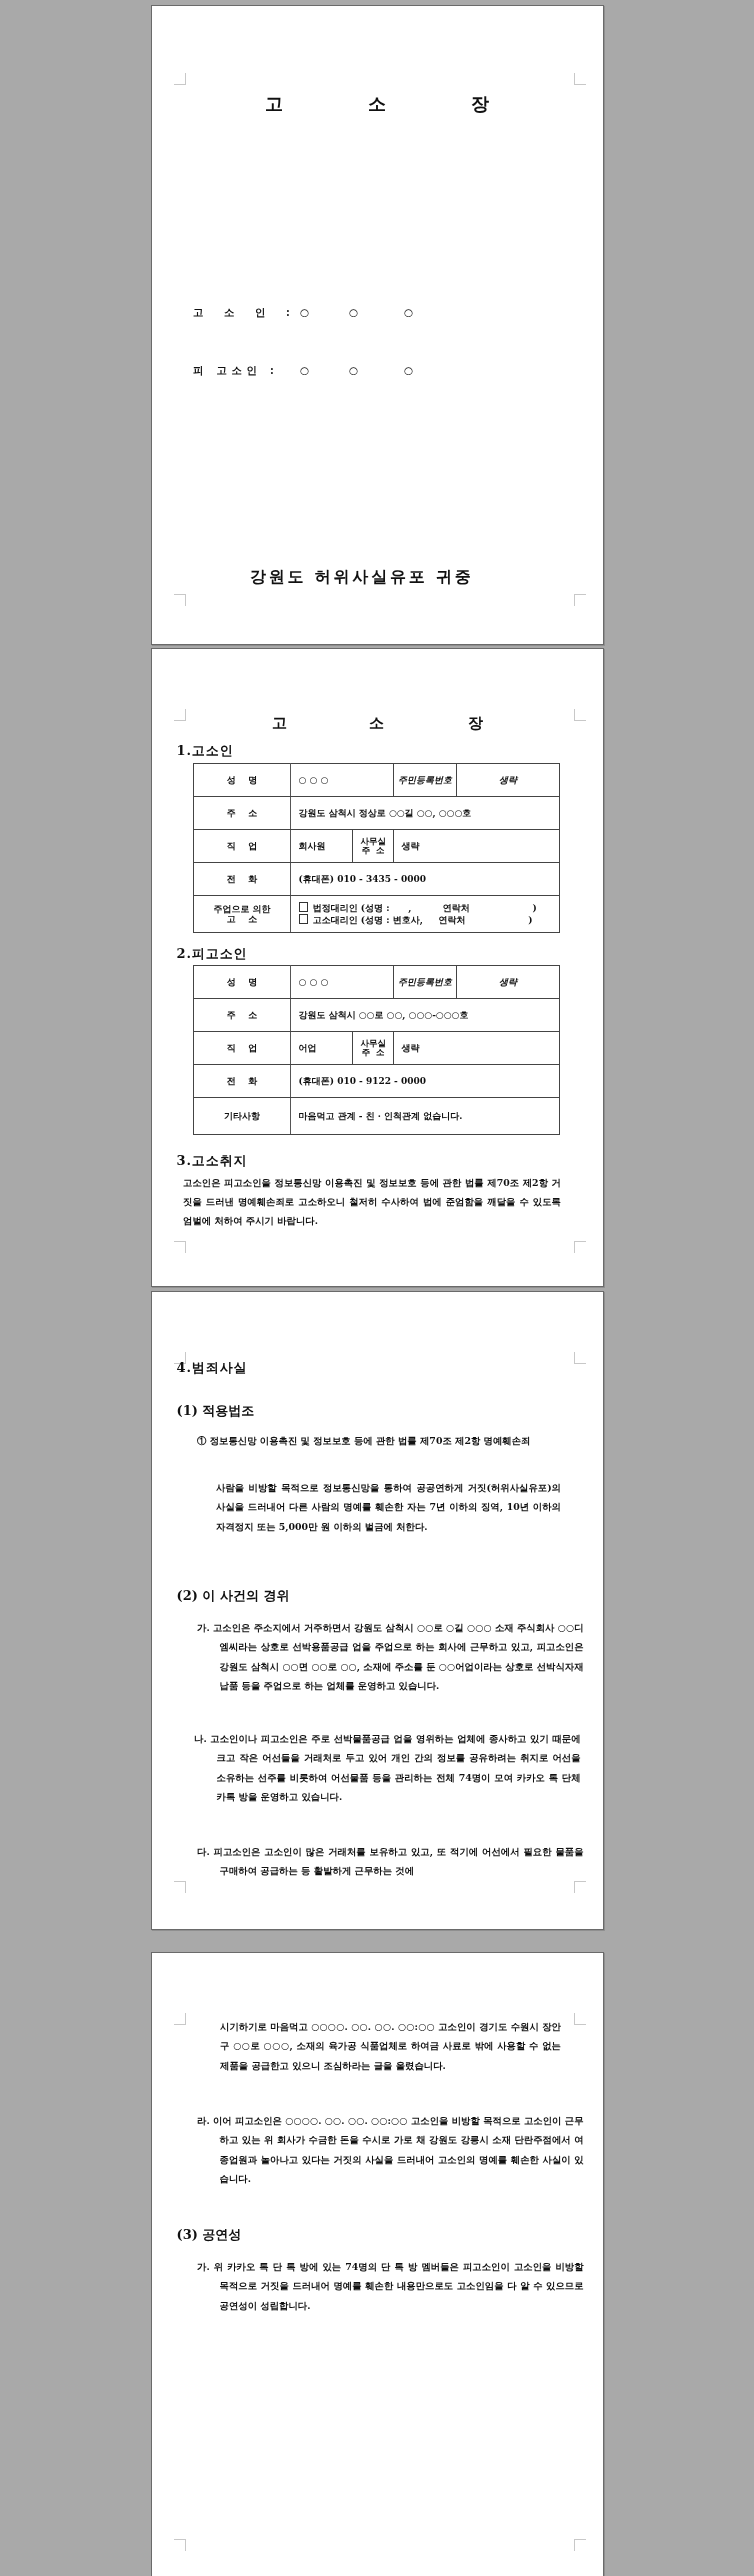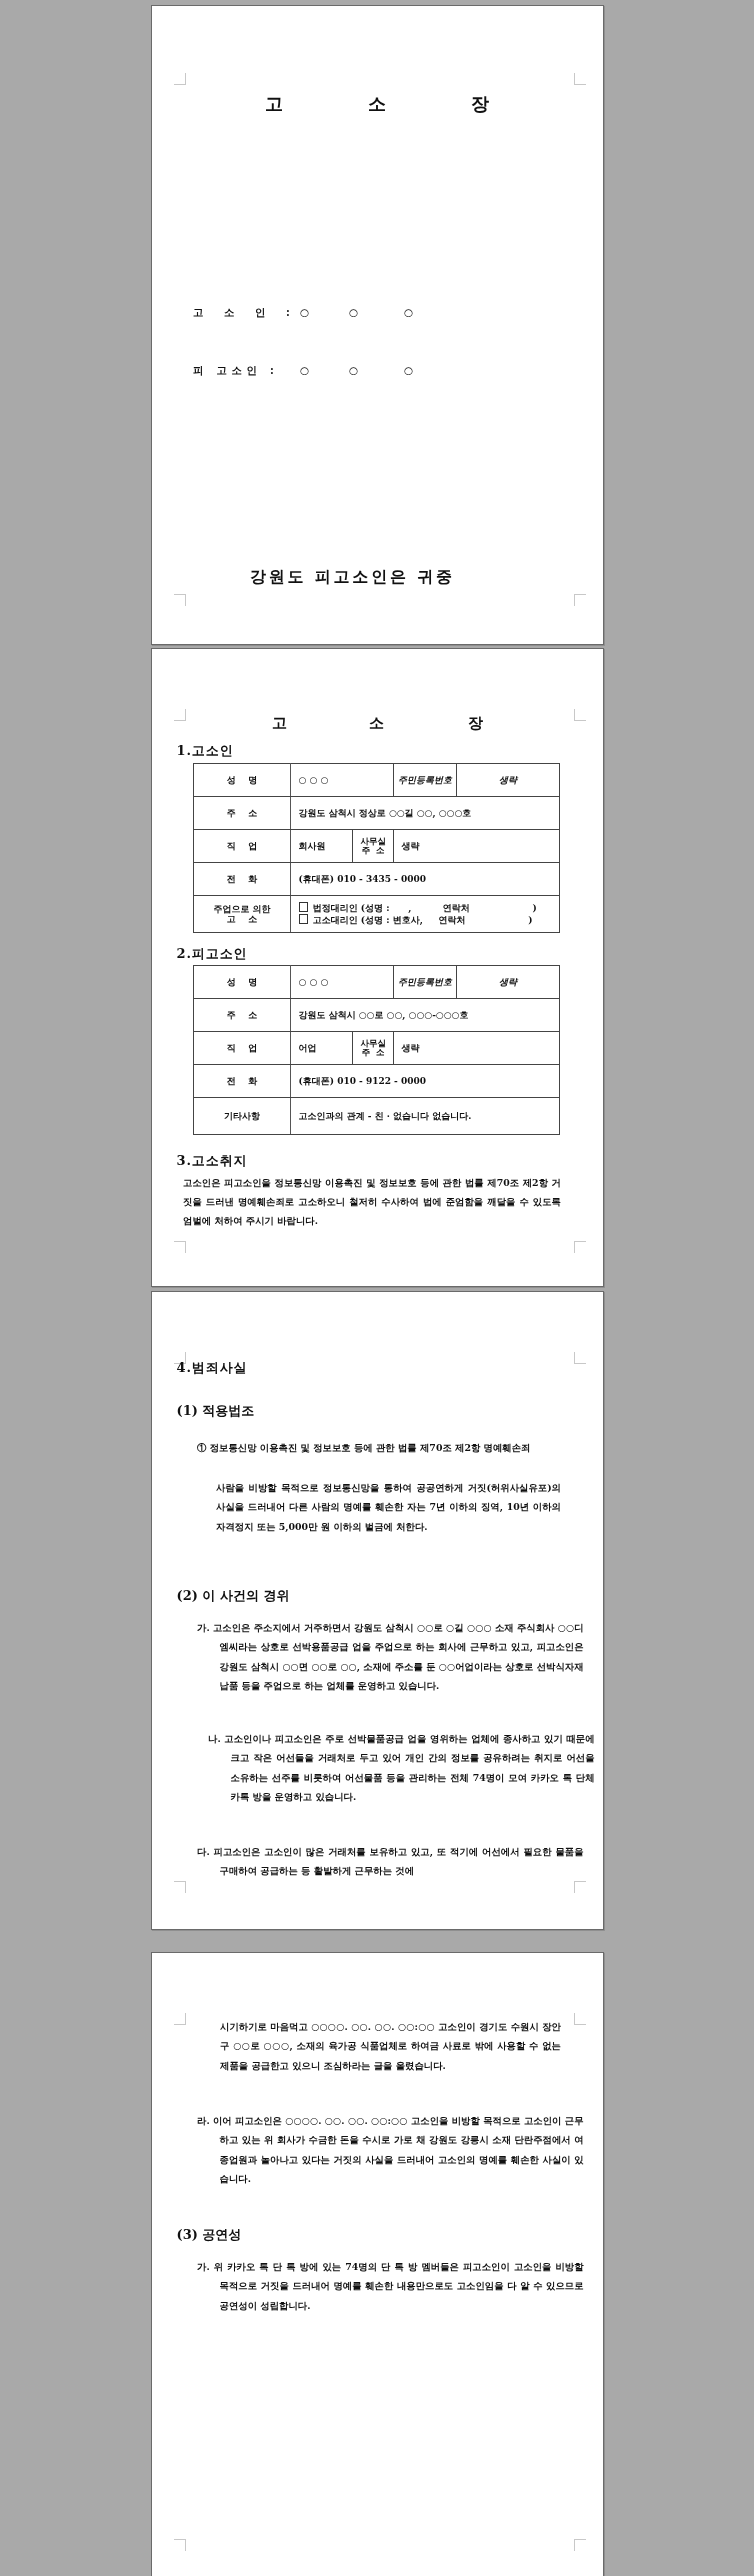--- a/index.html
+++ b/index.html
@@ -55,21 +55,21 @@
     <span style="left:197px;top:300px;">○</span>
     <span style="left:252px;top:300px;">○</span>
   </div>
   <div class="party">
     <span style="left:41px;top:358px;letter-spacing:4.7px;">피 고소인 :</span>
     <span style="left:148px;top:358px;">○</span>
     <span style="left:197px;top:358px;">○</span>
     <span style="left:252px;top:358px;">○</span>
   </div>
 
-  <div class="abs footer-authority" style="left:98px;top:561px;">강원도 피고소인은 귀중</div>
+  <div class="abs footer-authority" style="left:98px;top:561px;">강원도 허위사실유포 귀중</div>
 </div>
 
 <div class="page p2">
   <div class="crop tl" style="left:22px;top:60px;"></div>
   <div class="crop tr" style="left:422px;top:60px;"></div>
   <div class="crop bl" style="left:22px;top:592px;"></div>
   <div class="crop br" style="left:422px;top:592px;"></div>
 
   <div class="title">
     <span style="left:120px;top:65px;font-size:15px;">고</span>
@@ -133,44 +133,44 @@
       <td class="small">사무실
 주  소</td>
       <td colspan="2">생략</td>
     </tr>
     <tr>
       <td class="lab">전    화</td>
       <td colspan="4">(휴대폰) 010 - 9122 - 0000</td>
     </tr>
     <tr>
       <td class="lab" style="height:36px;">기타사항</td>
-      <td colspan="4">고소인과의 관계 - 친 · 없습니다 없습니다.</td>
+      <td colspan="4">마음먹고 관계 - 친 · 인척관계 없습니다.</td>
     </tr>
   </tbody>
     </table>
 
   <div class="abs sec" style="left:24.5px;top:503px;">3.고소취지</div>
   <div class="para" style="left:31px;top:524px;width:378px;line-height:19px;">고소인은 피고소인을 정보통신망 이용촉진 및 정보보호 등에 관한 법률 제70조 제2항 거짓을 드러낸 명예훼손죄로 고소하오니 철저히 수사하여 법에 준엄함을 깨달을 수 있도록 엄벌에 처하여 주시기 바랍니다.</div>
 </div>
 
 <div class="page p3">
   <div class="crop tl" style="left:22px;top:60px;"></div>
   <div class="crop tr" style="left:422px;top:60px;"></div>
   <div class="crop bl" style="left:22px;top:589px;"></div>
   <div class="crop br" style="left:422px;top:589px;"></div>
 
   <div class="abs sec" style="left:24.5px;top:67px;">4.범죄사실</div>
 
   <div class="abs sub" style="left:24.5px;top:110px;">(1) 적용법조</div>
-  <div class="para hang" style="left:45px;top:139px;width:364px;margin-top:7px;">① 정보통신망 이용촉진 및 정보보호 등에 관한 법률 제70조 제2항 명예훼손죄</div>
+  <div class="para hang" style="left:45px;top:139px;width:364px;">① 정보통신망 이용촉진 및 정보보호 등에 관한 법률 제70조 제2항 명예훼손죄</div>
   <div class="para" style="left:64px;top:186px;width:345px;">사람을 비방할 목적으로 정보통신망을 통하여 공공연하게 거짓(허위사실유포)의 사실을 드러내어 다른 사람의 명예를 훼손한 자는 7년 이하의 징역, 10년 이하의 자격정지 또는 5,000만 원 이하의 벌금에 처한다.</div>
 
   <div class="abs sub" style="left:24.5px;top:295px;">(2) 이 사건의 경위</div>
   <div class="para hang" style="left:45px;top:326px;width:364px;padding-left:22.6px;text-indent:-22.6px;">가. 고소인은 주소지에서 거주하면서 강원도 삼척시 ○○로 ○길 ○○○ 소재 주식회사 ○○디엠씨라는 상호로 선박용품공급 업을 주업으로 하는 회사에 근무하고 있고, 피고소인은 강원도 삼척시 ○○면 ○○로 ○○, 소재에 주소를 둔 ○○어업이라는 상호로 선박식자재 납품 등을 주업으로 하는 업체를 운영하고 있습니다.</div>
-  <div class="para hang" style="left:56px;top:437px;width:364px;padding-left:22.6px;text-indent:-22.6px;">나. 고소인이나 피고소인은 주로 선박물품공급 업을 영위하는 업체에 종사하고 있기 때문에 크고 작은 어선들을 거래처로 두고 있어 개인 간의 정보를 공유하려는 취지로 어선을 소유하는 선주를 비롯하여 어선물품 등을 관리하는 전체 74명이 모여 카카오 톡 단체 카톡 방을 운영하고 있습니다.</div>
+  <div class="para hang" style="left:42px;top:437px;width:364px;padding-left:22.6px;text-indent:-22.6px;">나. 고소인이나 피고소인은 주로 선박물품공급 업을 영위하는 업체에 종사하고 있기 때문에 크고 작은 어선들을 거래처로 두고 있어 개인 간의 정보를 공유하려는 취지로 어선을 소유하는 선주를 비롯하여 어선물품 등을 관리하는 전체 74명이 모여 카카오 톡 단체 카톡 방을 운영하고 있습니다.</div>
   <div class="para hang" style="left:45px;top:550px;width:364px;padding-left:22.6px;text-indent:-22.6px;">다. 피고소인은 고소인이 많은 거래처를 보유하고 있고, 또 적기에 어선에서 필요한 물품을 구매하여 공급하는 등 활발하게 근무하는 것에</div>
 </div>
 
 <div class="page p4">
   <div class="crop tl" style="left:22px;top:60px;"></div>
   <div class="crop tr" style="left:422px;top:60px;"></div>
   <div class="crop bl" style="left:22px;top:586px;"></div>
   <div class="crop br" style="left:422px;top:586px;"></div>
 
   <div class="para" style="left:68px;top:64px;width:341px;">시기하기로 마음먹고 ○○○○. ○○. ○○. ○○:○○ 고소인이 경기도 수원시 장안구 ○○로 ○○○, 소재의 육가공 식품업체로 하여금 사료로 밖에 사용할 수 없는 제품을 공급한고 있으니 조심하라는 글을 올렸습니다.</div>

